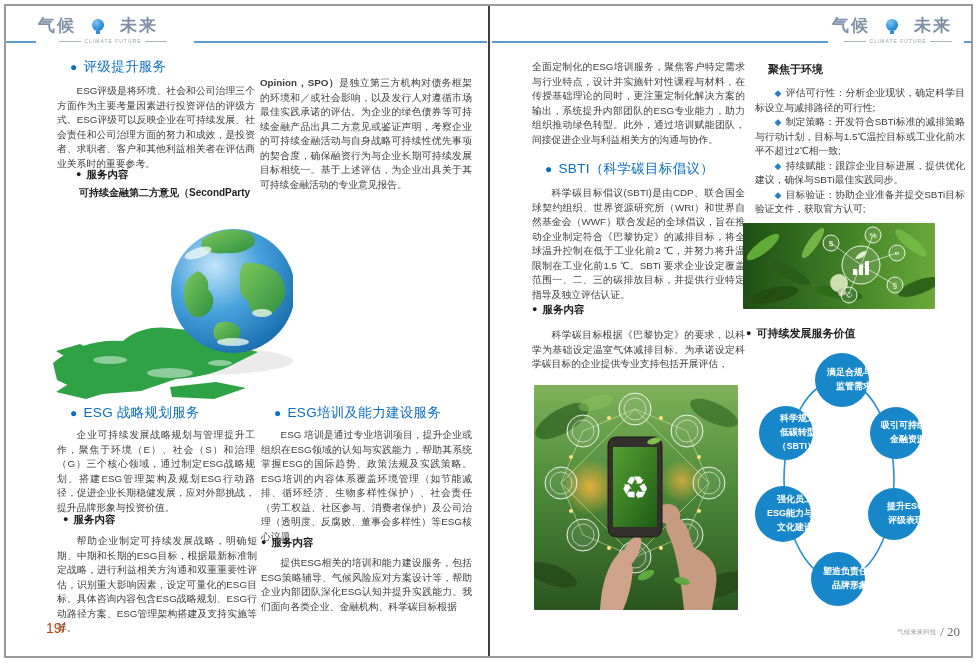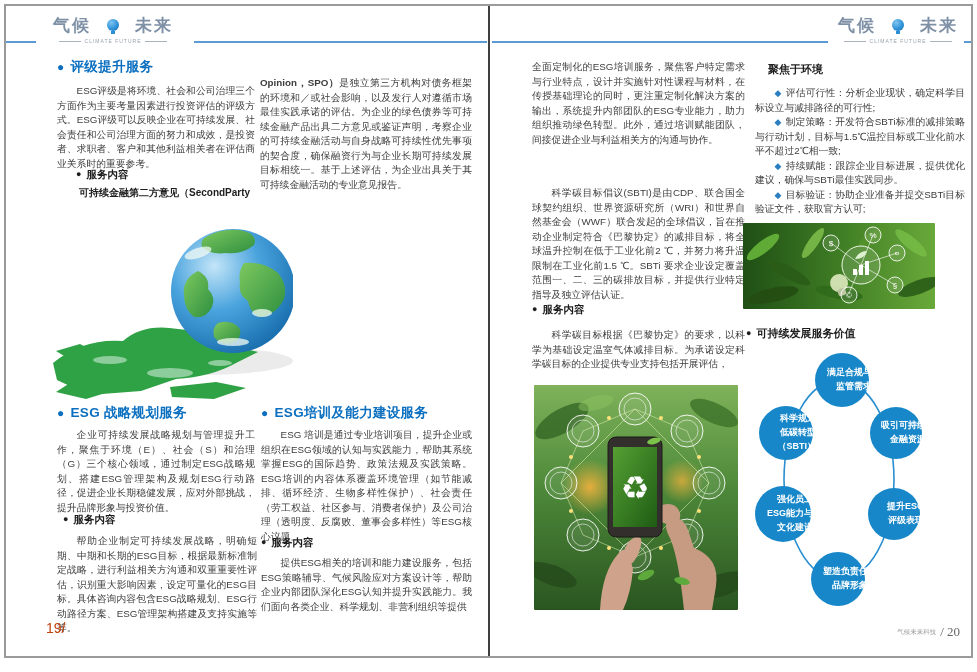--- a/index.html
+++ b/index.html
@@ -4,30 +4,30 @@
 <style>
   * { margin:0; padding:0; box-sizing:border-box; }
   html,body { background:#ededed; }
   body { font-family:"Liberation Sans", sans-serif; }
   .sheet { position:relative; width:977px; height:672px; background:#ffffff; overflow:hidden; margin:0 auto; }
   .frame { position:absolute; left:4px; top:4px; width:969px; height:654px; border:2px solid #9a9a9a; }
   .spine { position:absolute; left:488px; top:6px; width:2px; height:650px; background:#3f3f3f; }
   .blue-line { position:absolute; height:2px; background:#5b9bd5; }
 
   .logo { position:absolute; width:150px; text-align:center; }
-  .logo-row { display:flex; align-items:center; justify-content:center; gap:16px; }
+  .logo-row { display:flex; align-items:center; justify-content:flex-start; gap:16px; }
   .logo-cn { font-size:17px; font-weight:bold; letter-spacing:2px; color:#7e90a6; }
   .balloon { display:inline-block; width:12px; height:12px; border-radius:50%;
              background:radial-gradient(circle at 35% 30%, #7fc4f0, #2a8fd6 60%, #156aa8); position:relative; top:-1px; }
   .balloon::after { content:""; position:absolute; left:4px; bottom:-3px; width:4px; height:3px; background:#2a8fd6; }
   .logo-sub { display:flex; align-items:center; justify-content:center; gap:4px; margin-top:1px; }
   .logo-sub .txt { font-size:5px; letter-spacing:1px; color:#98a3ad; }
   .logo-sub .dash { width:22px; height:0; border-top:1px solid #aab3bc; }
 
-  .h-blue { position:absolute; color:#0b6fc0; font-weight:bold; font-size:13.5px; letter-spacing:0.3px; white-space:nowrap; }
+  .h-blue { position:absolute; color:#0b6fc0; font-weight:normal; font-size:13.5px; letter-spacing:0.3px; white-space:nowrap;margin-left:13px; }
   .h-blue .dot { font-size:12px; margin-right:6px; }
   .body-p { position:absolute; font-size:9.8px; line-height:14.5px; color:#3d3d3d; text-align:justify; }
   .indent { text-indent:2em; }
   .svc { position:absolute; font-size:10.5px; font-weight:bold; color:#1d1d1d; white-space:nowrap; }
   .svc .dot { font-size:9px; margin-right:5px; position:relative; top:-1px; }
   .bold-item { position:absolute; font-size:10px; font-weight:bold; color:#1d1d1d; white-space:nowrap; }
   .h-black { position:absolute; font-size:11px; font-weight:bold; color:#1d1d1d; white-space:nowrap; }
   .h-black .dot { font-size:9px; margin-right:5px; position:relative; top:-1px; }
 
   .inc-list { position:absolute; font-size:9.8px; line-height:14.5px; color:#3d3d3d; text-align:justify; }
@@ -144,24 +144,27 @@
     <b>Opinion，SPO）</b><span>是独立第三方机构对债务框架的环境和／或社会影响，以及发行人对遵循市场最佳实践承诺的评估。为企业的绿色债券等可持续金融产品出具二方意见或鉴证声明，考察企业的可持续金融活动与自身战略可持续性优先事项的契合度，确保融资行为与企业长期可持续发展目标相统一。基于上述评估，为企业出具关于其可持续金融活动的专业意见报告。</span>
   </div>
 
   <div class="h-blue" style="left:261px; top:404px;">
     <span class="dot">●</span><span>ESG培训及能力建设服务</span>
   </div>
   <div class="body-p indent" style="left:261px; top:428px; width:211px;">ESG 培训是通过专业培训项目，提升企业或组织在ESG领域的认知与实践能力，帮助其系统掌握ESG的国际趋势、政策法规及实践策略。ESG培训的内容体系覆盖环境管理（如节能减排、循环经济、生物多样性保护）、社会责任（劳工权益、社区参与、消费者保护）及公司治理（透明度、反腐败、董事会多样性）等ESG核心议题。</div>
   <div class="svc" style="left:261px; top:536px;">
     <span class="dot">●</span><span>服务内容</span>
   </div>
-  <div class="body-p indent" style="left:261px; top:556px; width:211px;">提供ESG相关的培训和能力建设服务，包括ESG策略辅导、气候风险应对方案设计等，帮助企业内部团队深化ESG认知并提升实践能力。我们面向各类企业、科学规划、非营利组织等提供</div>
+  <div class="body-p indent" style="left:261px; top:556px; width:211px;">提供ESG相关的培训和能力建设服务，包括ESG策略辅导、气候风险应对方案设计等，帮助企业内部团队深化ESG认知并提升实践能力。我们面向各类企业、金融机构、科学碳目标根据</div>
 
   <div class="body-p" style="left:532px; top:60px; width:213px;">全面定制化的ESG培训服务，聚焦客户特定需求与行业特点，设计并实施针对性课程与材料，在传授基础理论的同时，更注重定制化解决方案的输出，系统提升内部团队的ESG专业能力，助力组织推动绿色转型。此外，通过培训赋能团队，间接促进企业与利益相关方的沟通与协作。</div>
 
+  <div class="h-blue" style="left:532px; top:160px;">
+    <span class="dot">●</span><span>SBTI（科学碳目标倡议）</span>
+  </div>
   <div class="body-p indent" style="left:532px; top:186px; width:213px;">科学碳目标倡议(SBTI)是由CDP、联合国全球契约组织、世界资源研究所（WRI）和世界自然基金会（WWF）联合发起的全球倡议，旨在推动企业制定符合《巴黎协定》的减排目标，将全球温升控制在低于工业化前2 ℃，并努力将升温限制在工业化前1.5 ℃。SBTi 要求企业设定覆盖范围一、二、三的碳排放目标，并提供行业特定指导及独立评估认证。</div>
   <div class="svc" style="left:532px; top:303px;">
     <span class="dot">●</span><span>服务内容</span>
   </div>
   <div class="body-p indent" style="left:532px; top:328px; width:213px;">科学碳目标根据《巴黎协定》的要求，以科学为基础设定温室气体减排目标。为承诺设定科学碳目标的企业提供专业支持包括开展评估，</div>
 
   <svg class="illus photo" style="left:534px; top:385px;" width="204" height="225" viewBox="0 0 204 225">
     <defs>
       <linearGradient id="pbg" x1="0" y1="0" x2="0" y2="1">
         <stop offset="0" stop-color="#7fb25a"></stop>

